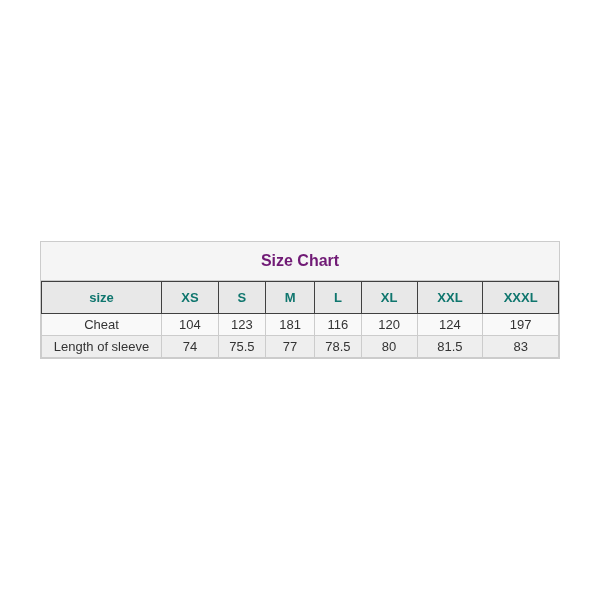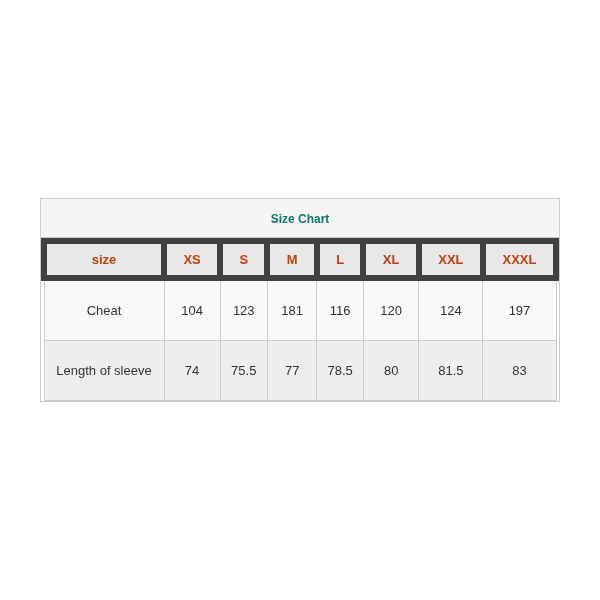--- a/index.html
+++ b/index.html
@@ -24,58 +24,58 @@
     }
 
     .chart-title-row {
       background-color: #f5f5f5;
       text-align: center;
       padding: 10px 0;
       border-bottom: 1px solid #cccccc;
     }
 
     .chart-title {
-      font-size: 12px;
+      font-size: 16px;
       font-weight: bold;
-      color: #0f766e;
+      color: #701a75;
     }
 
     table {
       width: 100%;
       border-collapse: collapse;
     }
 
     thead tr {
       background-color: #e8e8e8;
     }
 
     thead th {
       padding: 8px 16px;
       font-size: 13px;
       font-weight: bold;
-      color: #c2410c;
-      border: 6px solid #404040;
+      color: #0f766e;
+      border: 1px solid #404040;
       text-align: center;
     }
 
     thead th:first-child {
       text-align: center;
       width: 120px;
     }
 
     tbody tr:nth-child(odd) {
       background-color: #f9f9f9;
     }
 
     tbody tr:nth-child(even) {
       background-color: #eeeeee;
     }
 
     tbody td {
-      padding: 22px 6px;
+      padding: 3px 6px;
       font-size: 13px;
       color: #333333;
       border: 1px solid #cccccc;
       text-align: center;
       margin-left: 18px;
     }
 
     tbody td:first-child {
       text-align: center;
       font-weight: normal;

